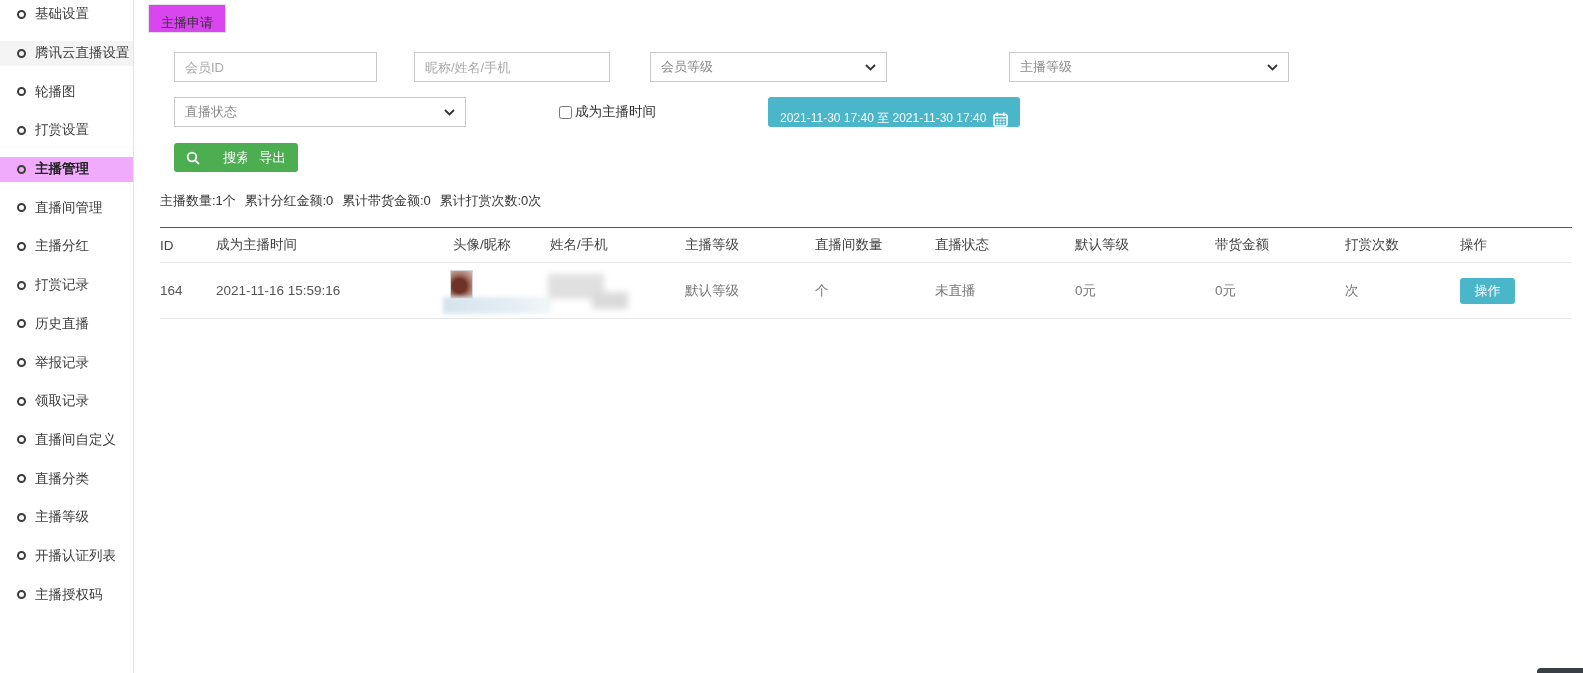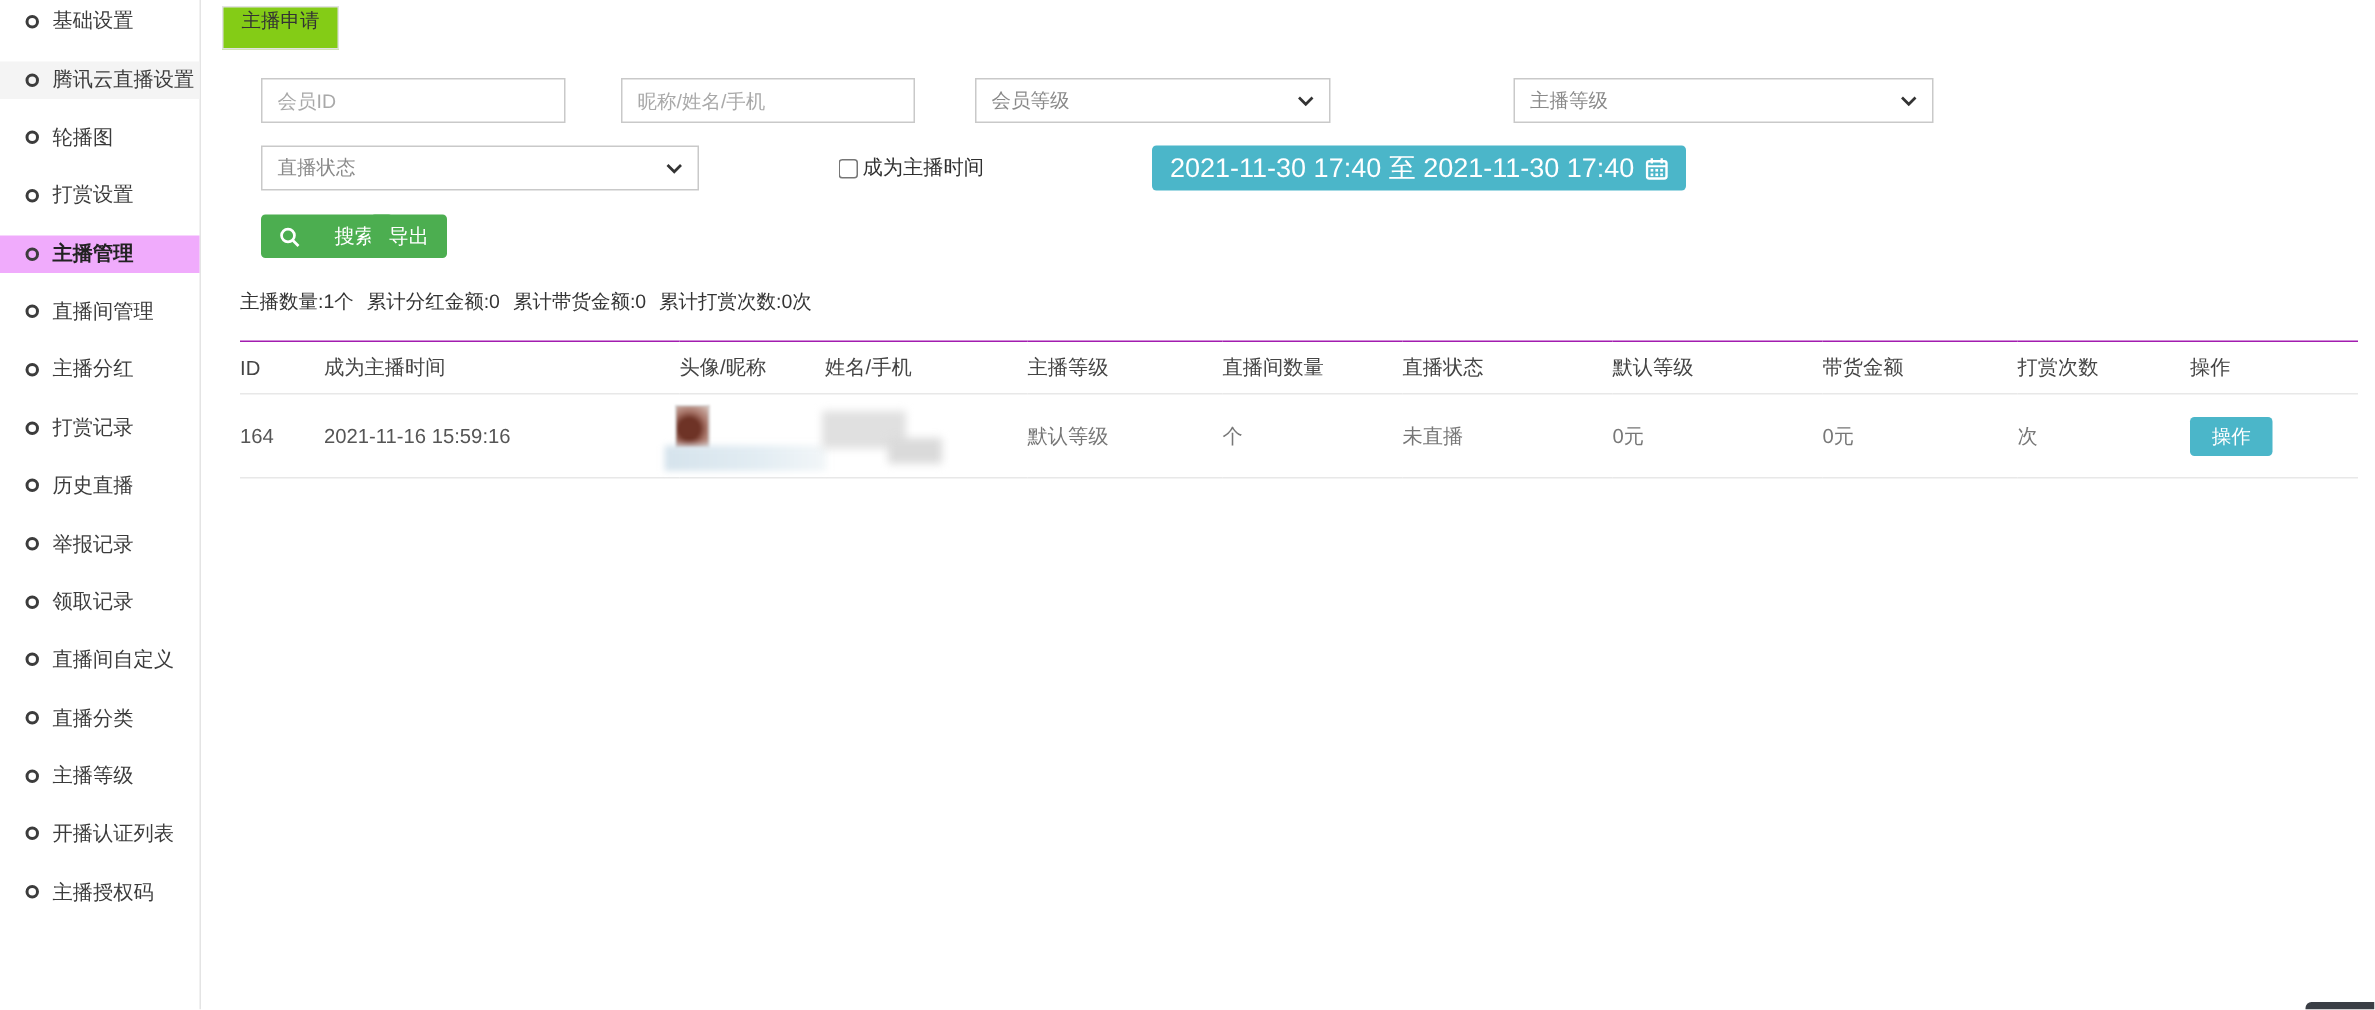--- a/index.html
+++ b/index.html
@@ -37,22 +37,22 @@
     width: 9px; height: 9px; flex: 0 0 9px;
     border: 2px solid #3c3c3c; border-radius: 50%;
   }
 
   
   .main { position: absolute; left: 134px; top: 0; right: 0; height: 673px; }
 
   .tab-btn {
     position: absolute; left: 14px; top: 4px;
     height: 29px; padding: 0 12px;
-    background: #84cc16; border: 1px solid #e2e2e2;
-    display: flex; align-items: flex-start;
+    background: #d946ef; border: 1px solid #e2e2e2;
+    display: flex; align-items: flex-end;
     font-size: 13px; color: #333; cursor: pointer;
   }
 
   .txt-input {
     position: absolute; height: 30px;
     border: 1px solid #c9c9c9; background: #fff;
     padding: 0 10px; font-size: 13px; color: #333;
     font-family: inherit; outline: none;
   }
   .txt-input::placeholder { color: #a9a9a9; }
@@ -80,22 +80,22 @@
   .chk-wrap input {
     width: 13px; height: 13px; margin-right: 3px;
     accent-color: #fff; cursor: pointer;
   }
 
   .date-btn {
     position: absolute; left: 634px; top: 97px;
     height: 30px; padding: 0 12px;
     background: #4bb6c9; color: #fff;
     border: none; border-radius: 3px;
-    display: flex; align-items: center; gap: 7px;
-    font-size: 18px; font-family: inherit; cursor: pointer;
+    display: flex; align-items: flex-end; gap: 7px;
+    font-size: 12px; font-family: inherit; cursor: pointer;
   }
 
   .btn-green {
     position: absolute; top: 143px;
     height: 29px; padding: 0 12px;
     background: #4cae50; color: #fff;
     border: none; border-radius: 3px;
     display: flex; align-items: center; gap: 23px;
     font-size: 13.5px; font-family: inherit; cursor: pointer;
   }

